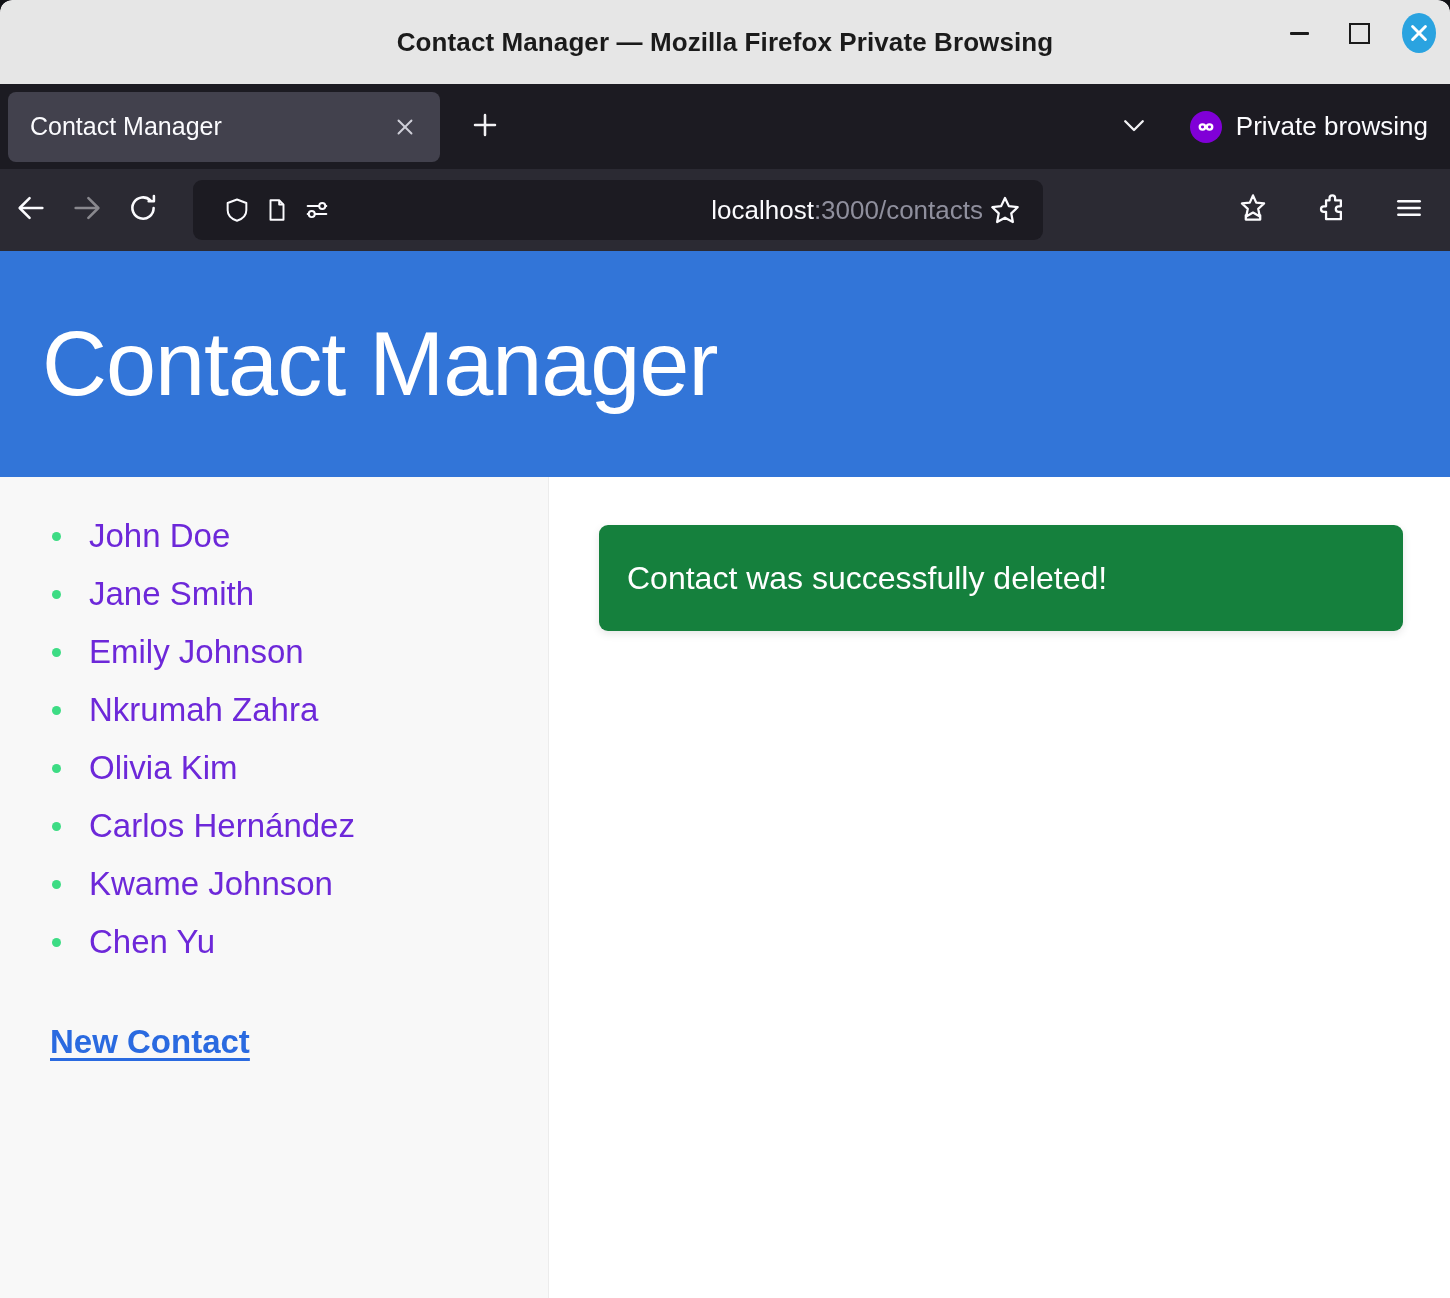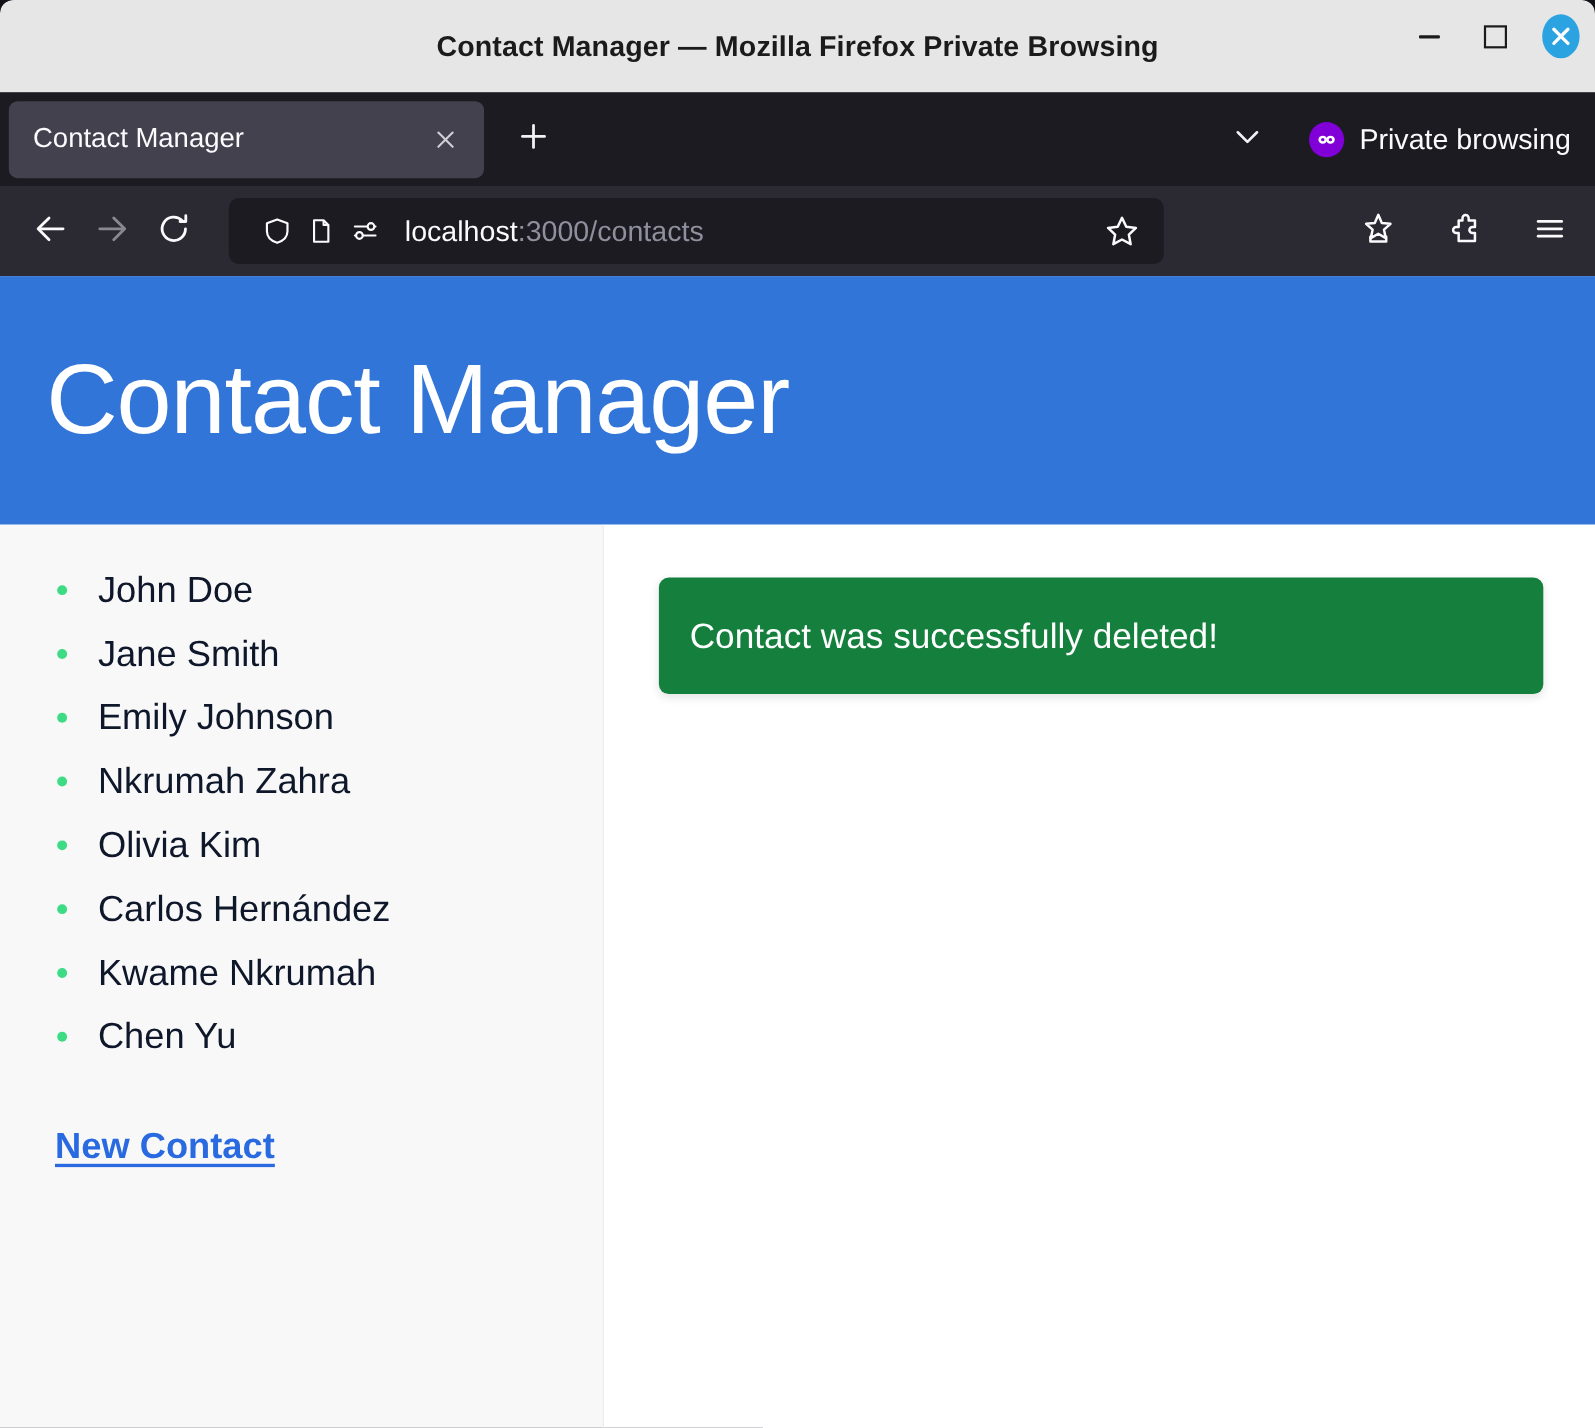--- a/index.html
+++ b/index.html
@@ -157,22 +157,23 @@
     white-space: nowrap;
   }
 
   
   .navbar {
     position: relative;
     height: 82px;
     background: #2b2a33;
     display: flex;
     align-items: center;
-    padding: 0 18px;
-    box-sizing: border-box;
+    padding: 0 3px;
+    box-sizing: border-box;
+    text-align: right;
   }
   .nav-btn {
     width: 56px;
     height: 56px;
     display: flex;
     align-items: center;
     justify-content: center;
     border-radius: 6px;
   }
   .nav-btn.dim { opacity: 0.45; }
@@ -281,21 +282,21 @@
   .bullet {
     width: 9px;
     height: 9px;
     border-radius: 50%;
     background: #3ddc84;
     flex: 0 0 auto;
     margin-right: 28px;
   }
   .contact-name {
     font-size: 33px;
-    color: #0f172a;
+    color: #6d28d9;
     white-space: nowrap;
   }
   .new-contact-wrap {
     padding: 52px 0 0 50px;
     font-weight: bold;
   }
   .new-contact-link {
     font-size: 33px;
     color: #2a6ae0;
     text-decoration: underline;
@@ -495,21 +496,21 @@
           <li class="contact-item">
             <span class="bullet"></span>
             <span class="contact-name">Olivia Kim</span>
           </li>
           <li class="contact-item">
             <span class="bullet"></span>
             <span class="contact-name">Carlos Hernández</span>
           </li>
           <li class="contact-item">
             <span class="bullet"></span>
-            <span class="contact-name">Kwame Nkrumah</span>
+            <span class="contact-name">Kwame Johnson</span>
           </li>
           <li class="contact-item">
             <span class="bullet"></span>
             <span class="contact-name">Chen Yu</span>
           </li>
         </ul>
         <div class="new-contact-wrap">
           <a class="new-contact-link" href="#">New Contact</a>
         </div>
       </div>

